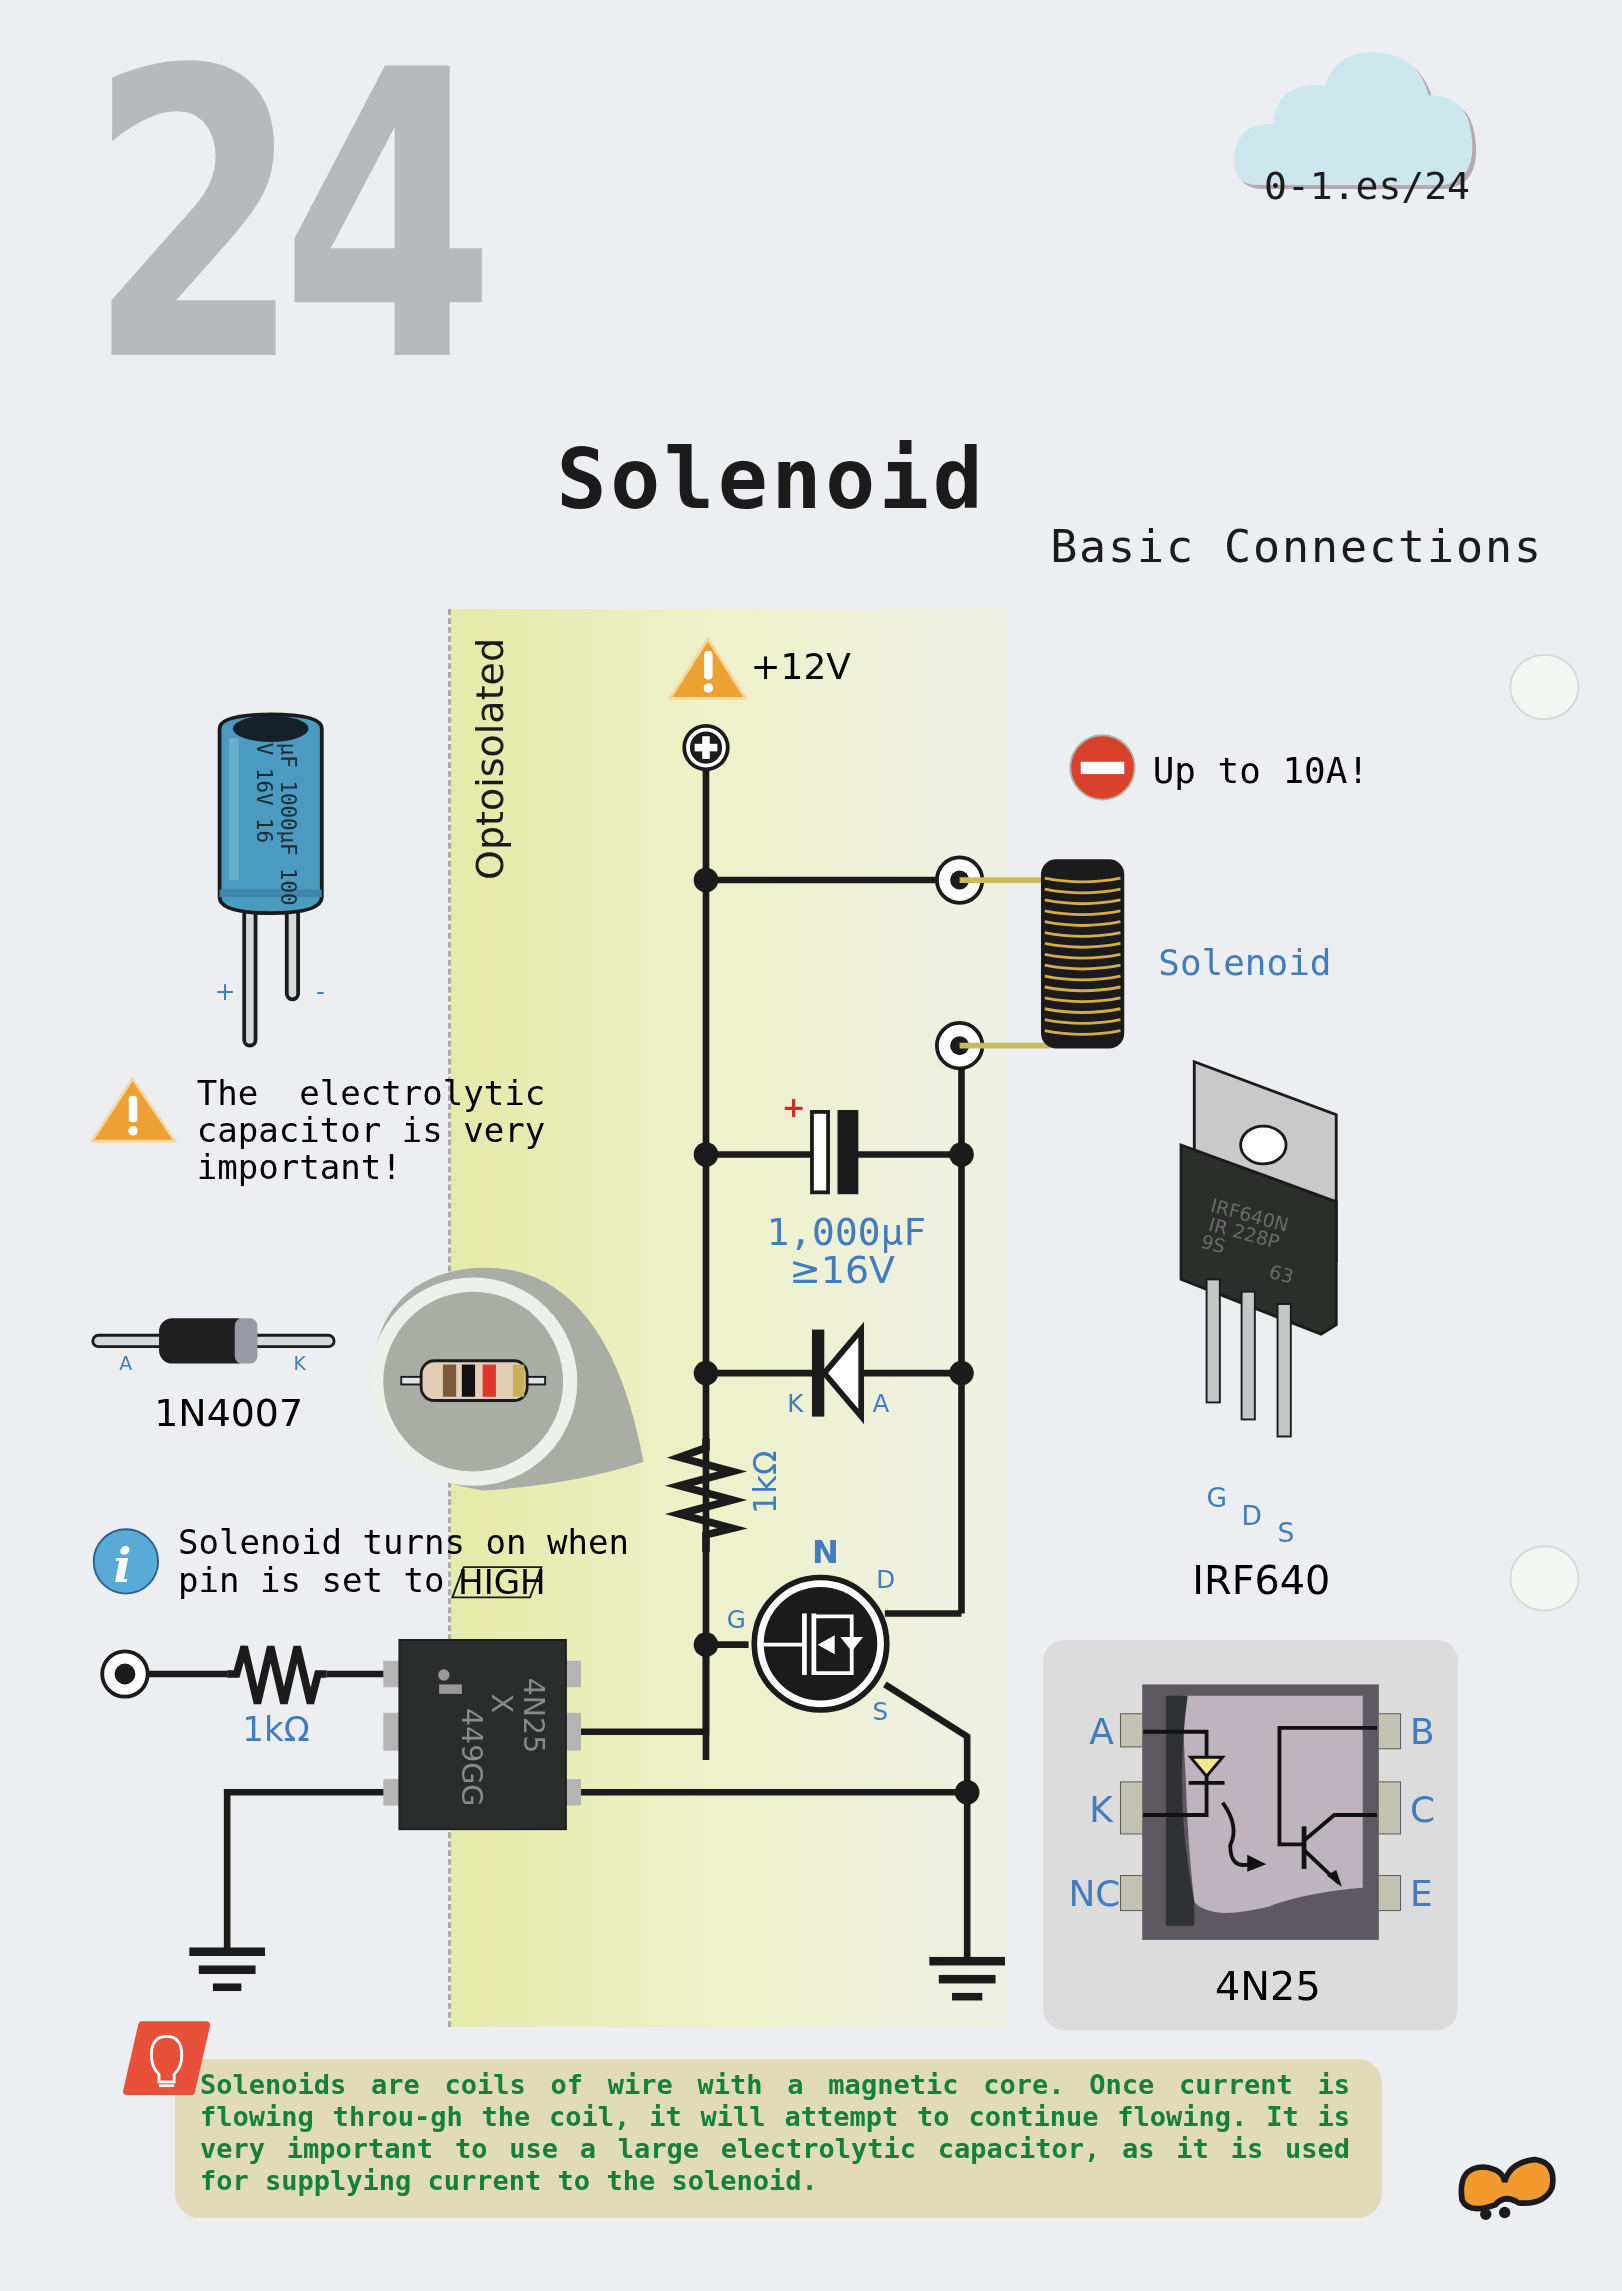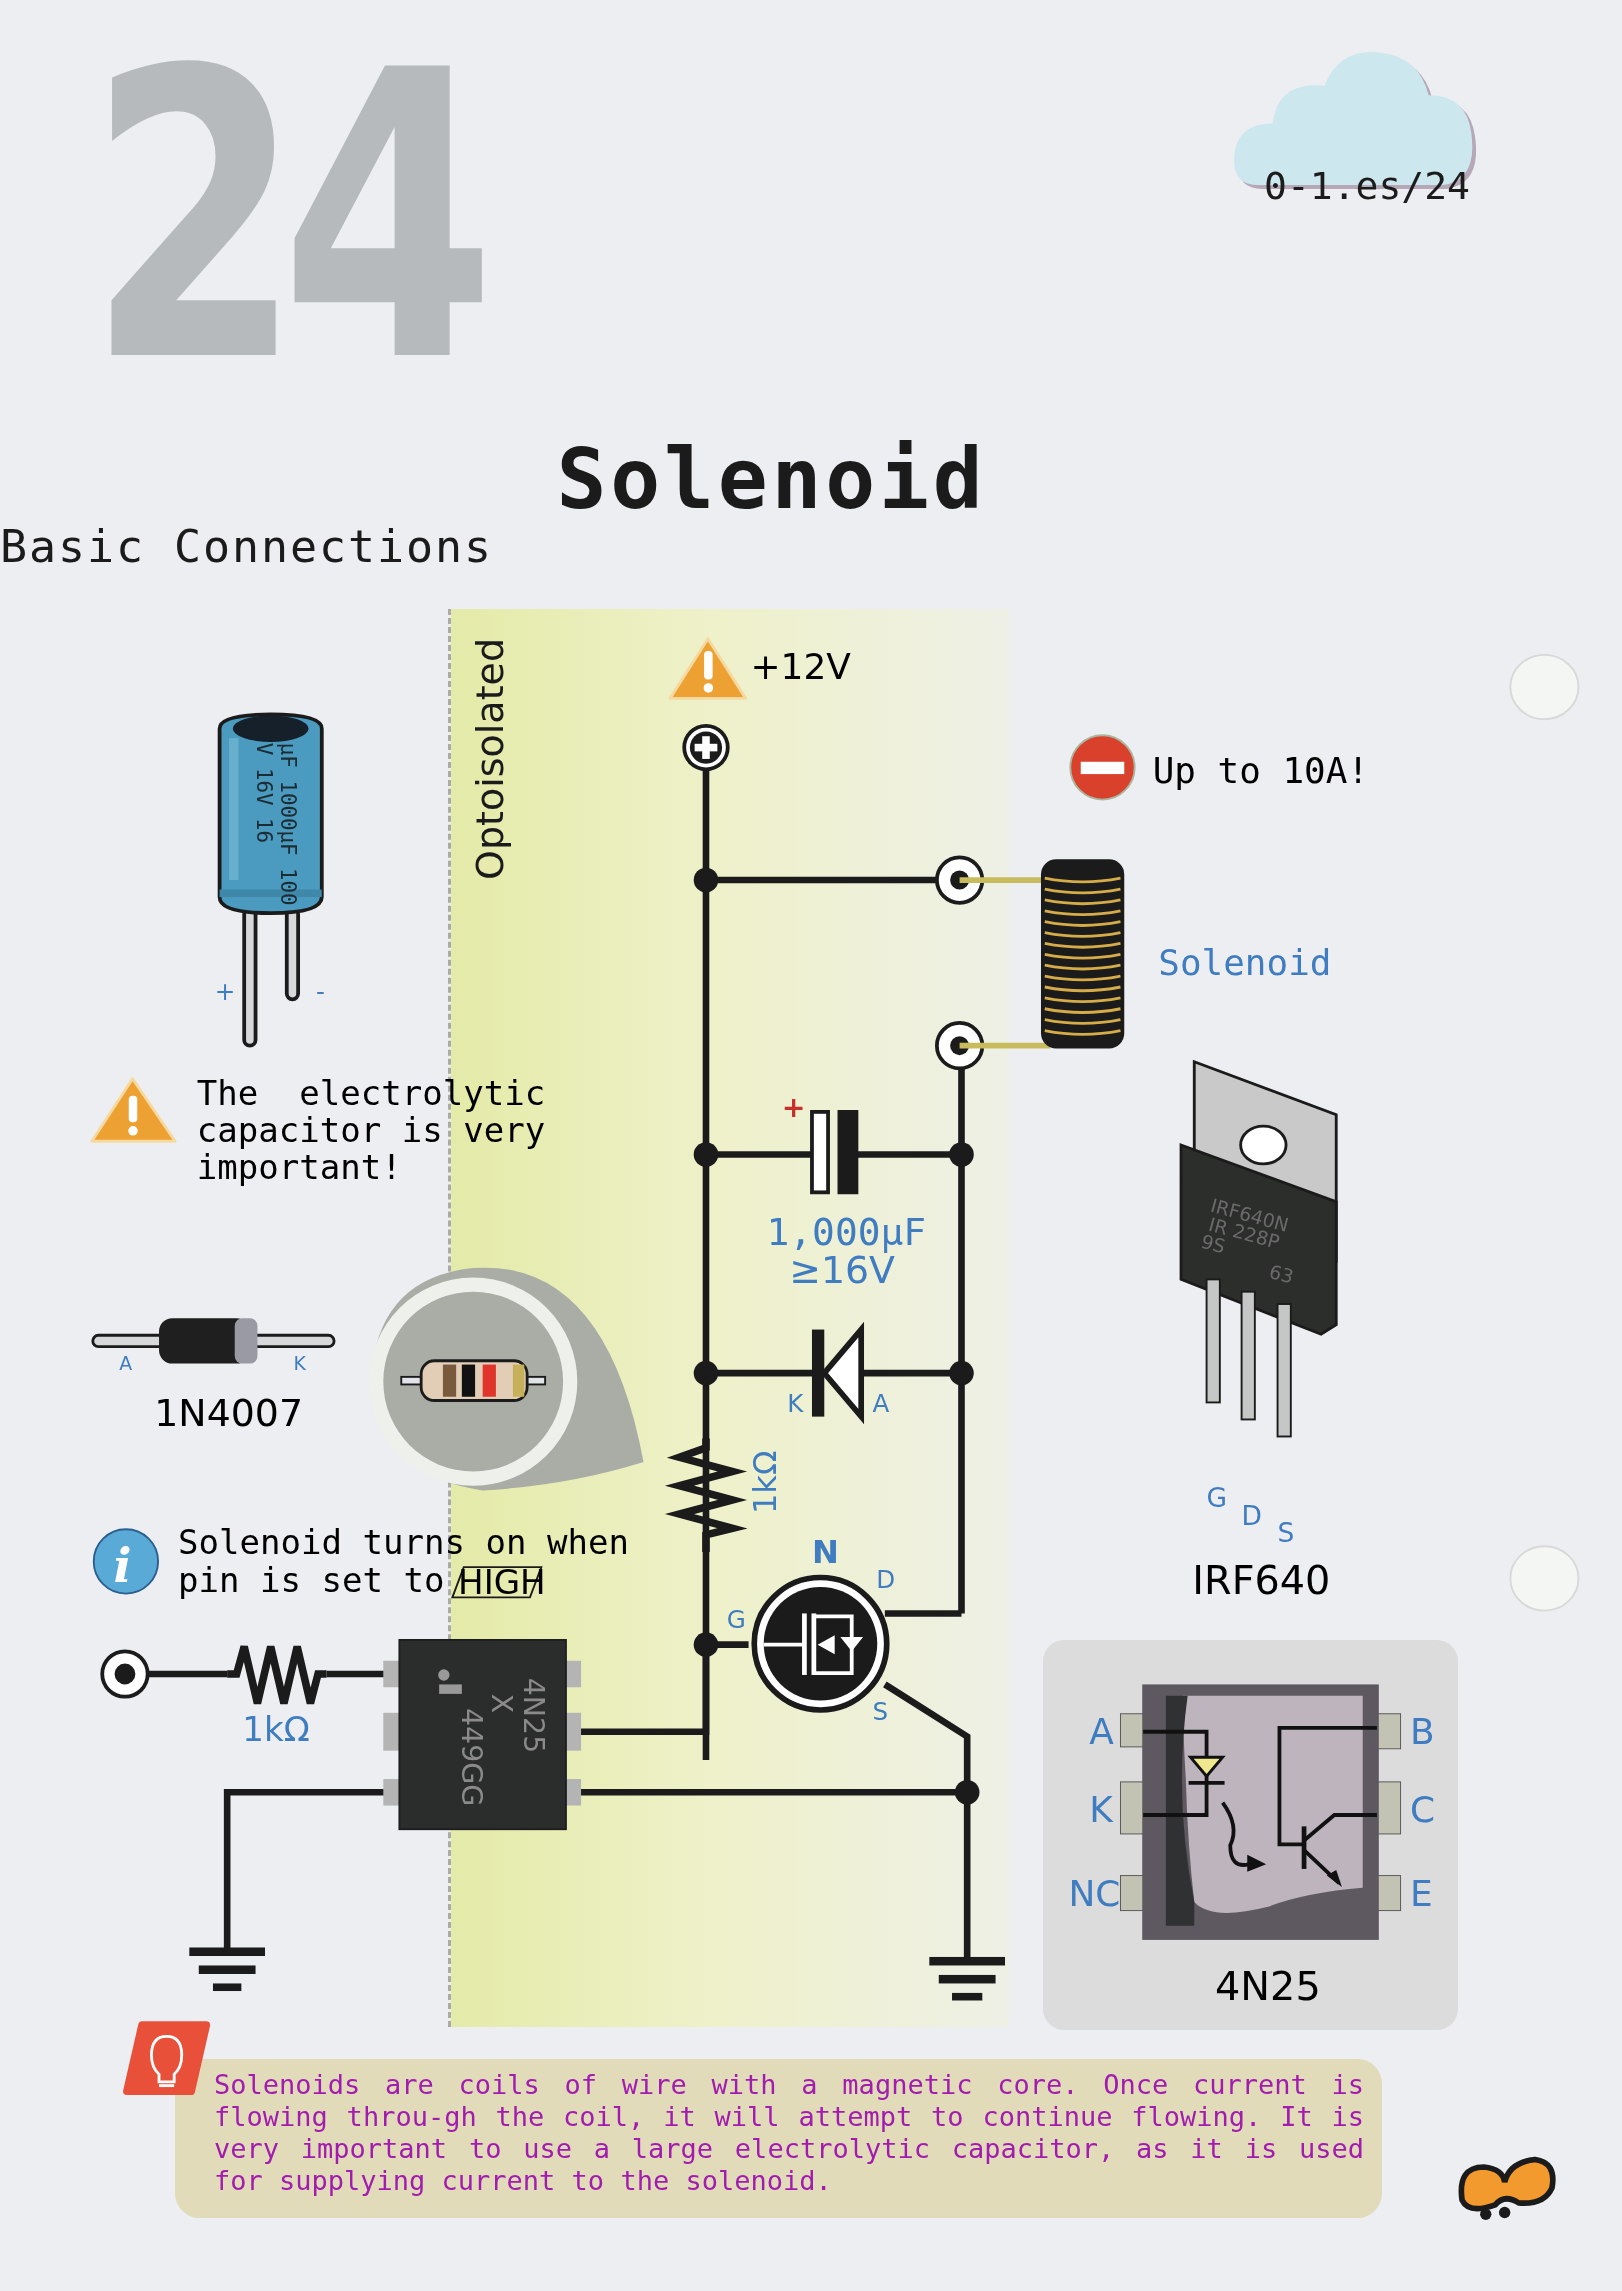--- a/index.html
+++ b/index.html
@@ -2,25 +2,25 @@
 <html style="font-size:15px"><head>
 <meta charset="utf-8">
 <style>
   html,body{margin:0;padding:0;}
   body{width:1623px;height:2291px;background:#eceef1;position:relative;overflow:hidden;font-family:"DejaVu Sans Mono","Liberation Mono",monospace;color:#1b1b1b;}
   .abs{position:absolute;}
   .big-num{left:87px;top:19px;font-family:"DejaVu Sans","Liberation Sans",sans-serif;font-weight:bold;font-size:397px;line-height:397px;letter-spacing:-28px;color:#aeb2b3;opacity:.85;transform:scaleX(.78);transform-origin:left top;}
   .cloud{left:1230px;top:43px;width:246px;height:147px;}
   .cloud-text{left:1264px;top:116px;font-size:38px;color:#1c1c1c;margin-top:48px;}
   .title{left:0;width:1543px;text-align:center;top:431px;font-size:83px;font-weight:bold;letter-spacing:3.8px;}
-  .subtitle{left:0;width:1543px;text-align:left;top:520px;font-size:45px;letter-spacing:1.9px;}
+  .subtitle{left:0;width:1543px;text-align:right;top:520px;font-size:45px;letter-spacing:1.9px;}
   .opto-band{left:448px;top:609px;width:558px;height:1418px;background:linear-gradient(90deg,#e4eaa8 0%,#eef1c8 45%,#eef0e6 100%);border-left:3.8px dashed #a9aaa9;}
   .opto-label{left:468px;top:880px;font-family:"DejaVu Sans","Liberation Sans",sans-serif;font-size:38px;transform:rotate(-90deg);transform-origin:left top;white-space:nowrap;}
   .tip-box{left:175px;top:2059px;width:1207px;height:159px;background:#e2dbb9;border-radius:24.6px;}
-  .tip-text{left:214px;top:2069px;width:1150px;font-size:27px;line-height:32px;text-align:justify;color:#a21caf;}
+  .tip-text{left:200px;top:2069px;width:1150px;font-size:27px;line-height:32px;text-align:justify;color:#15803d;font-weight:bold;}
   .pinout-box{left:1043px;top:1640px;width:415px;height:390px;background:#dcdcdc;border-radius:21px;}
   svg{position:absolute;left:0;top:0;}
   .lbl{font-family:"DejaVu Sans","Liberation Sans",sans-serif;}
 </style>
 </head>
 <body>
 
 <div class="abs big-num">24</div>
 
 <svg class="cloud abs" width="246" height="147" viewBox="0 0 260 155" style="left:1230px;top:43px;">

